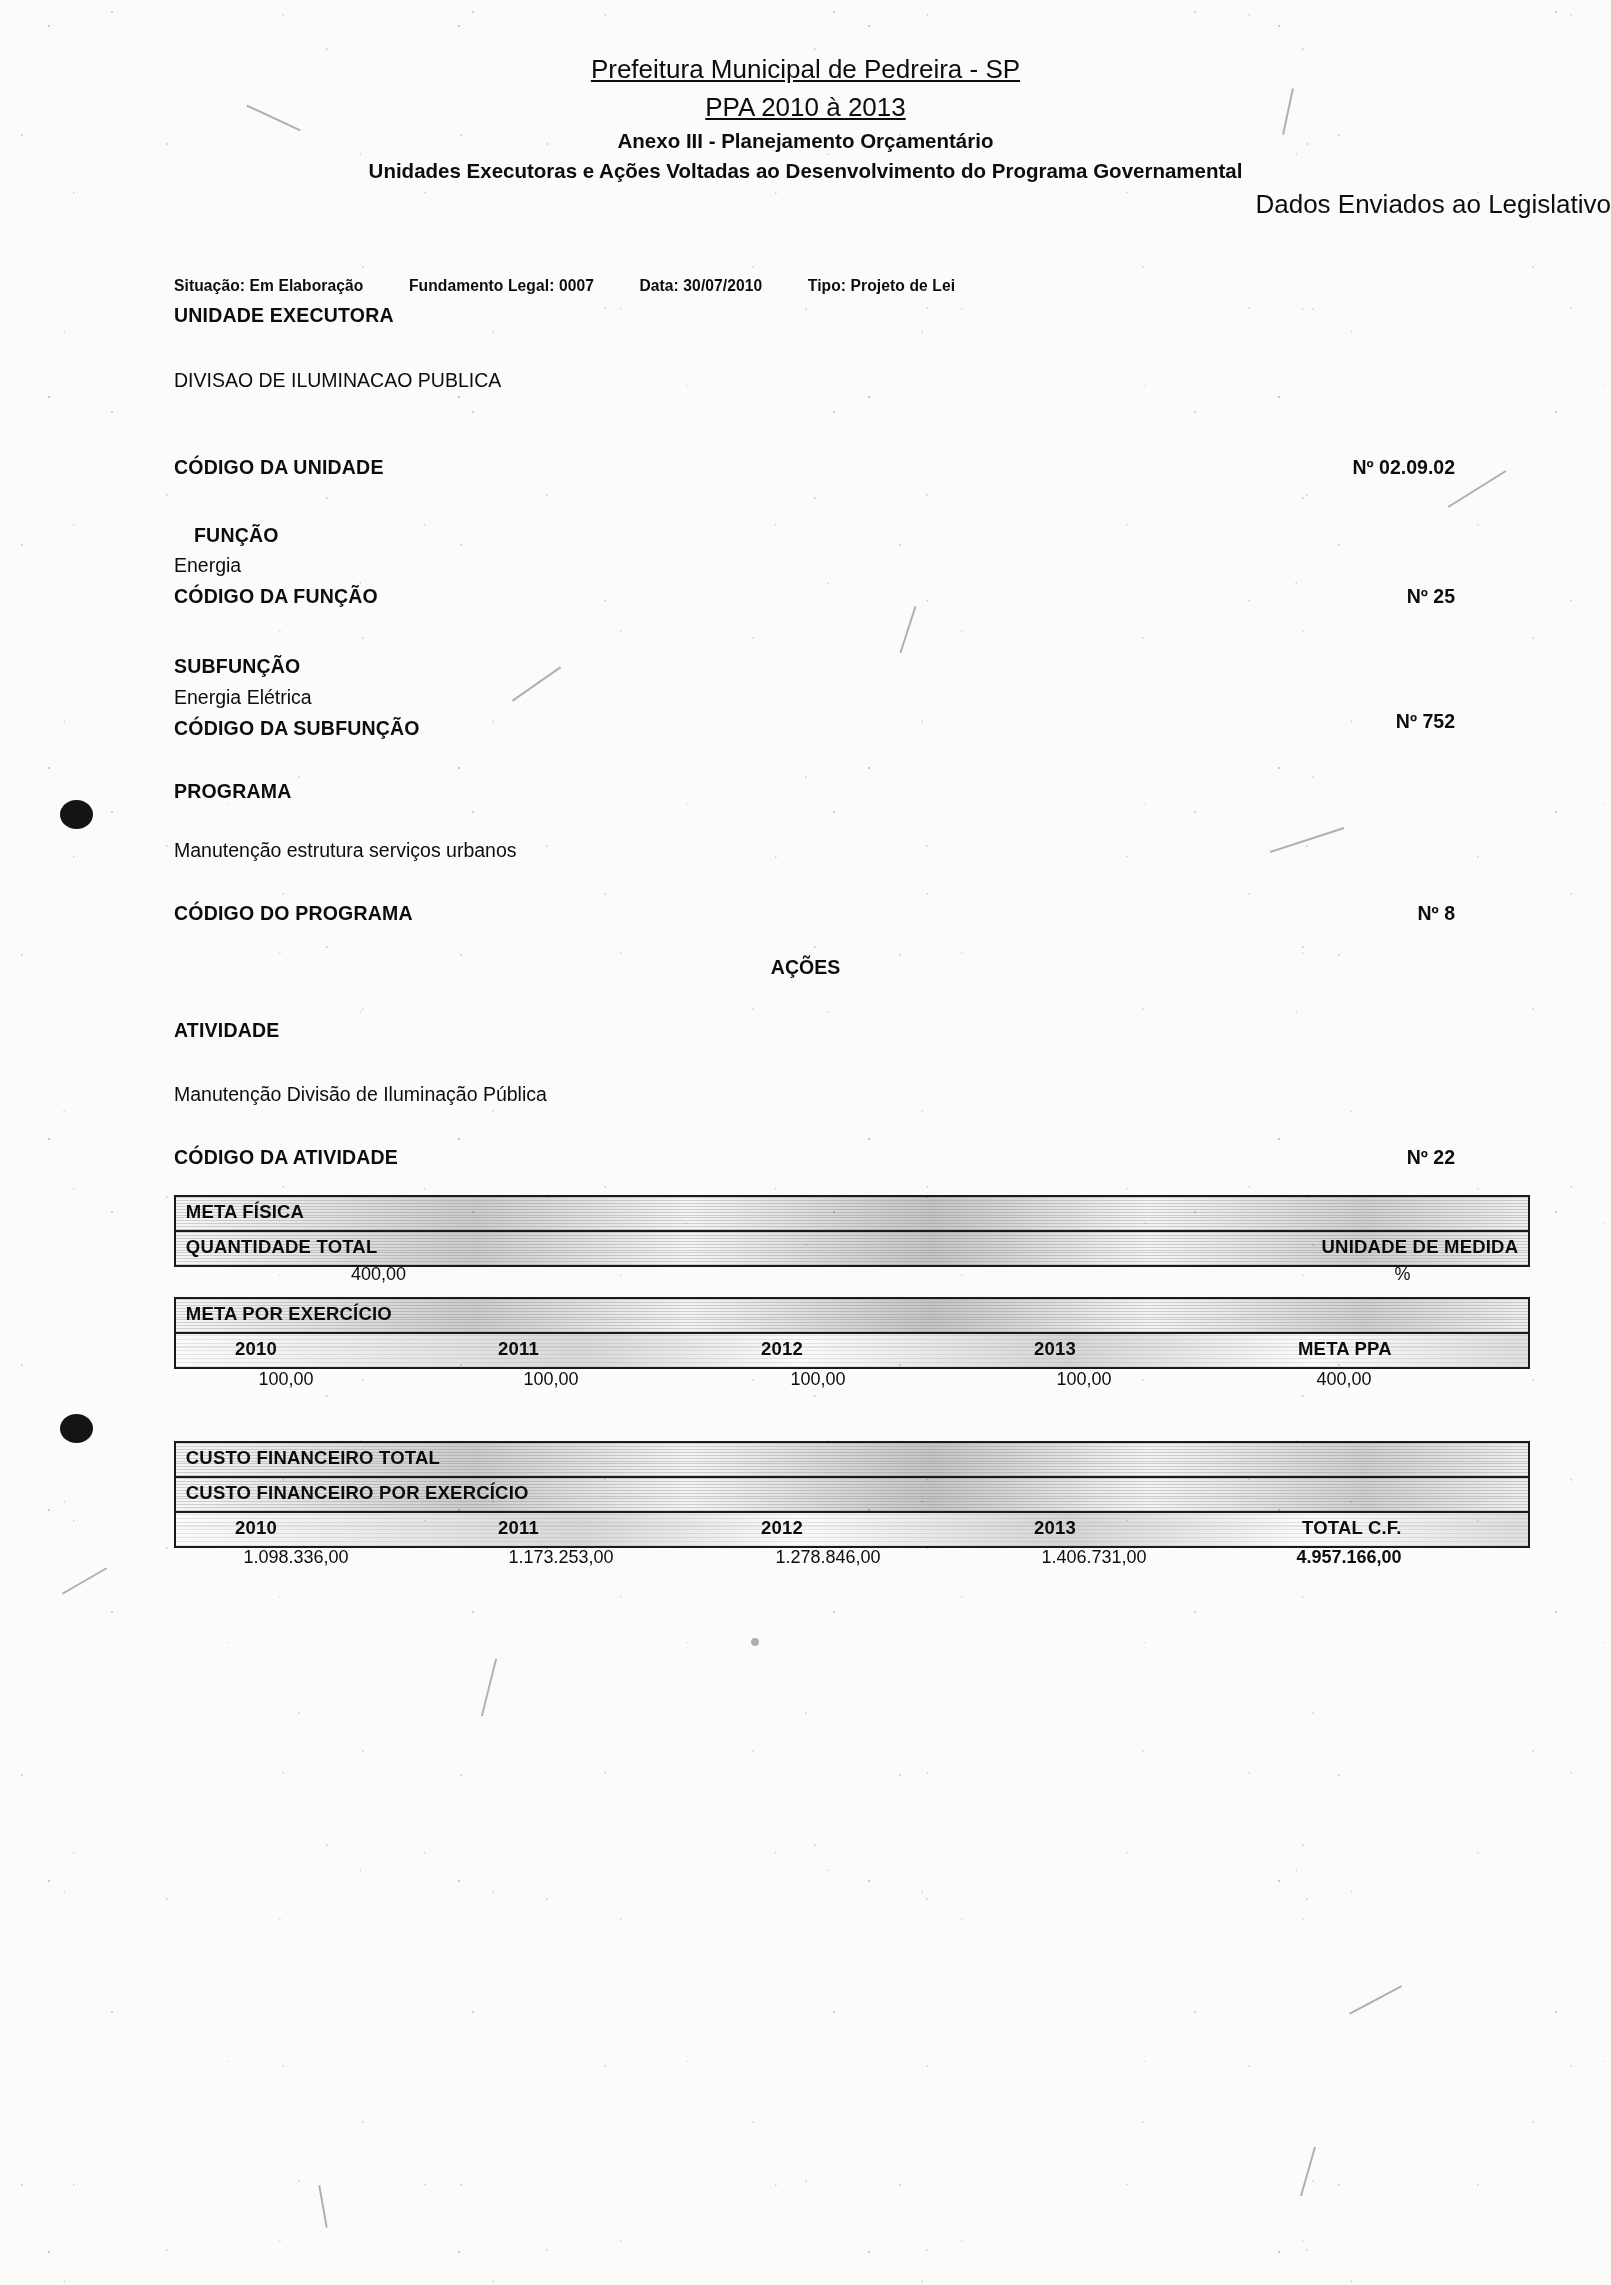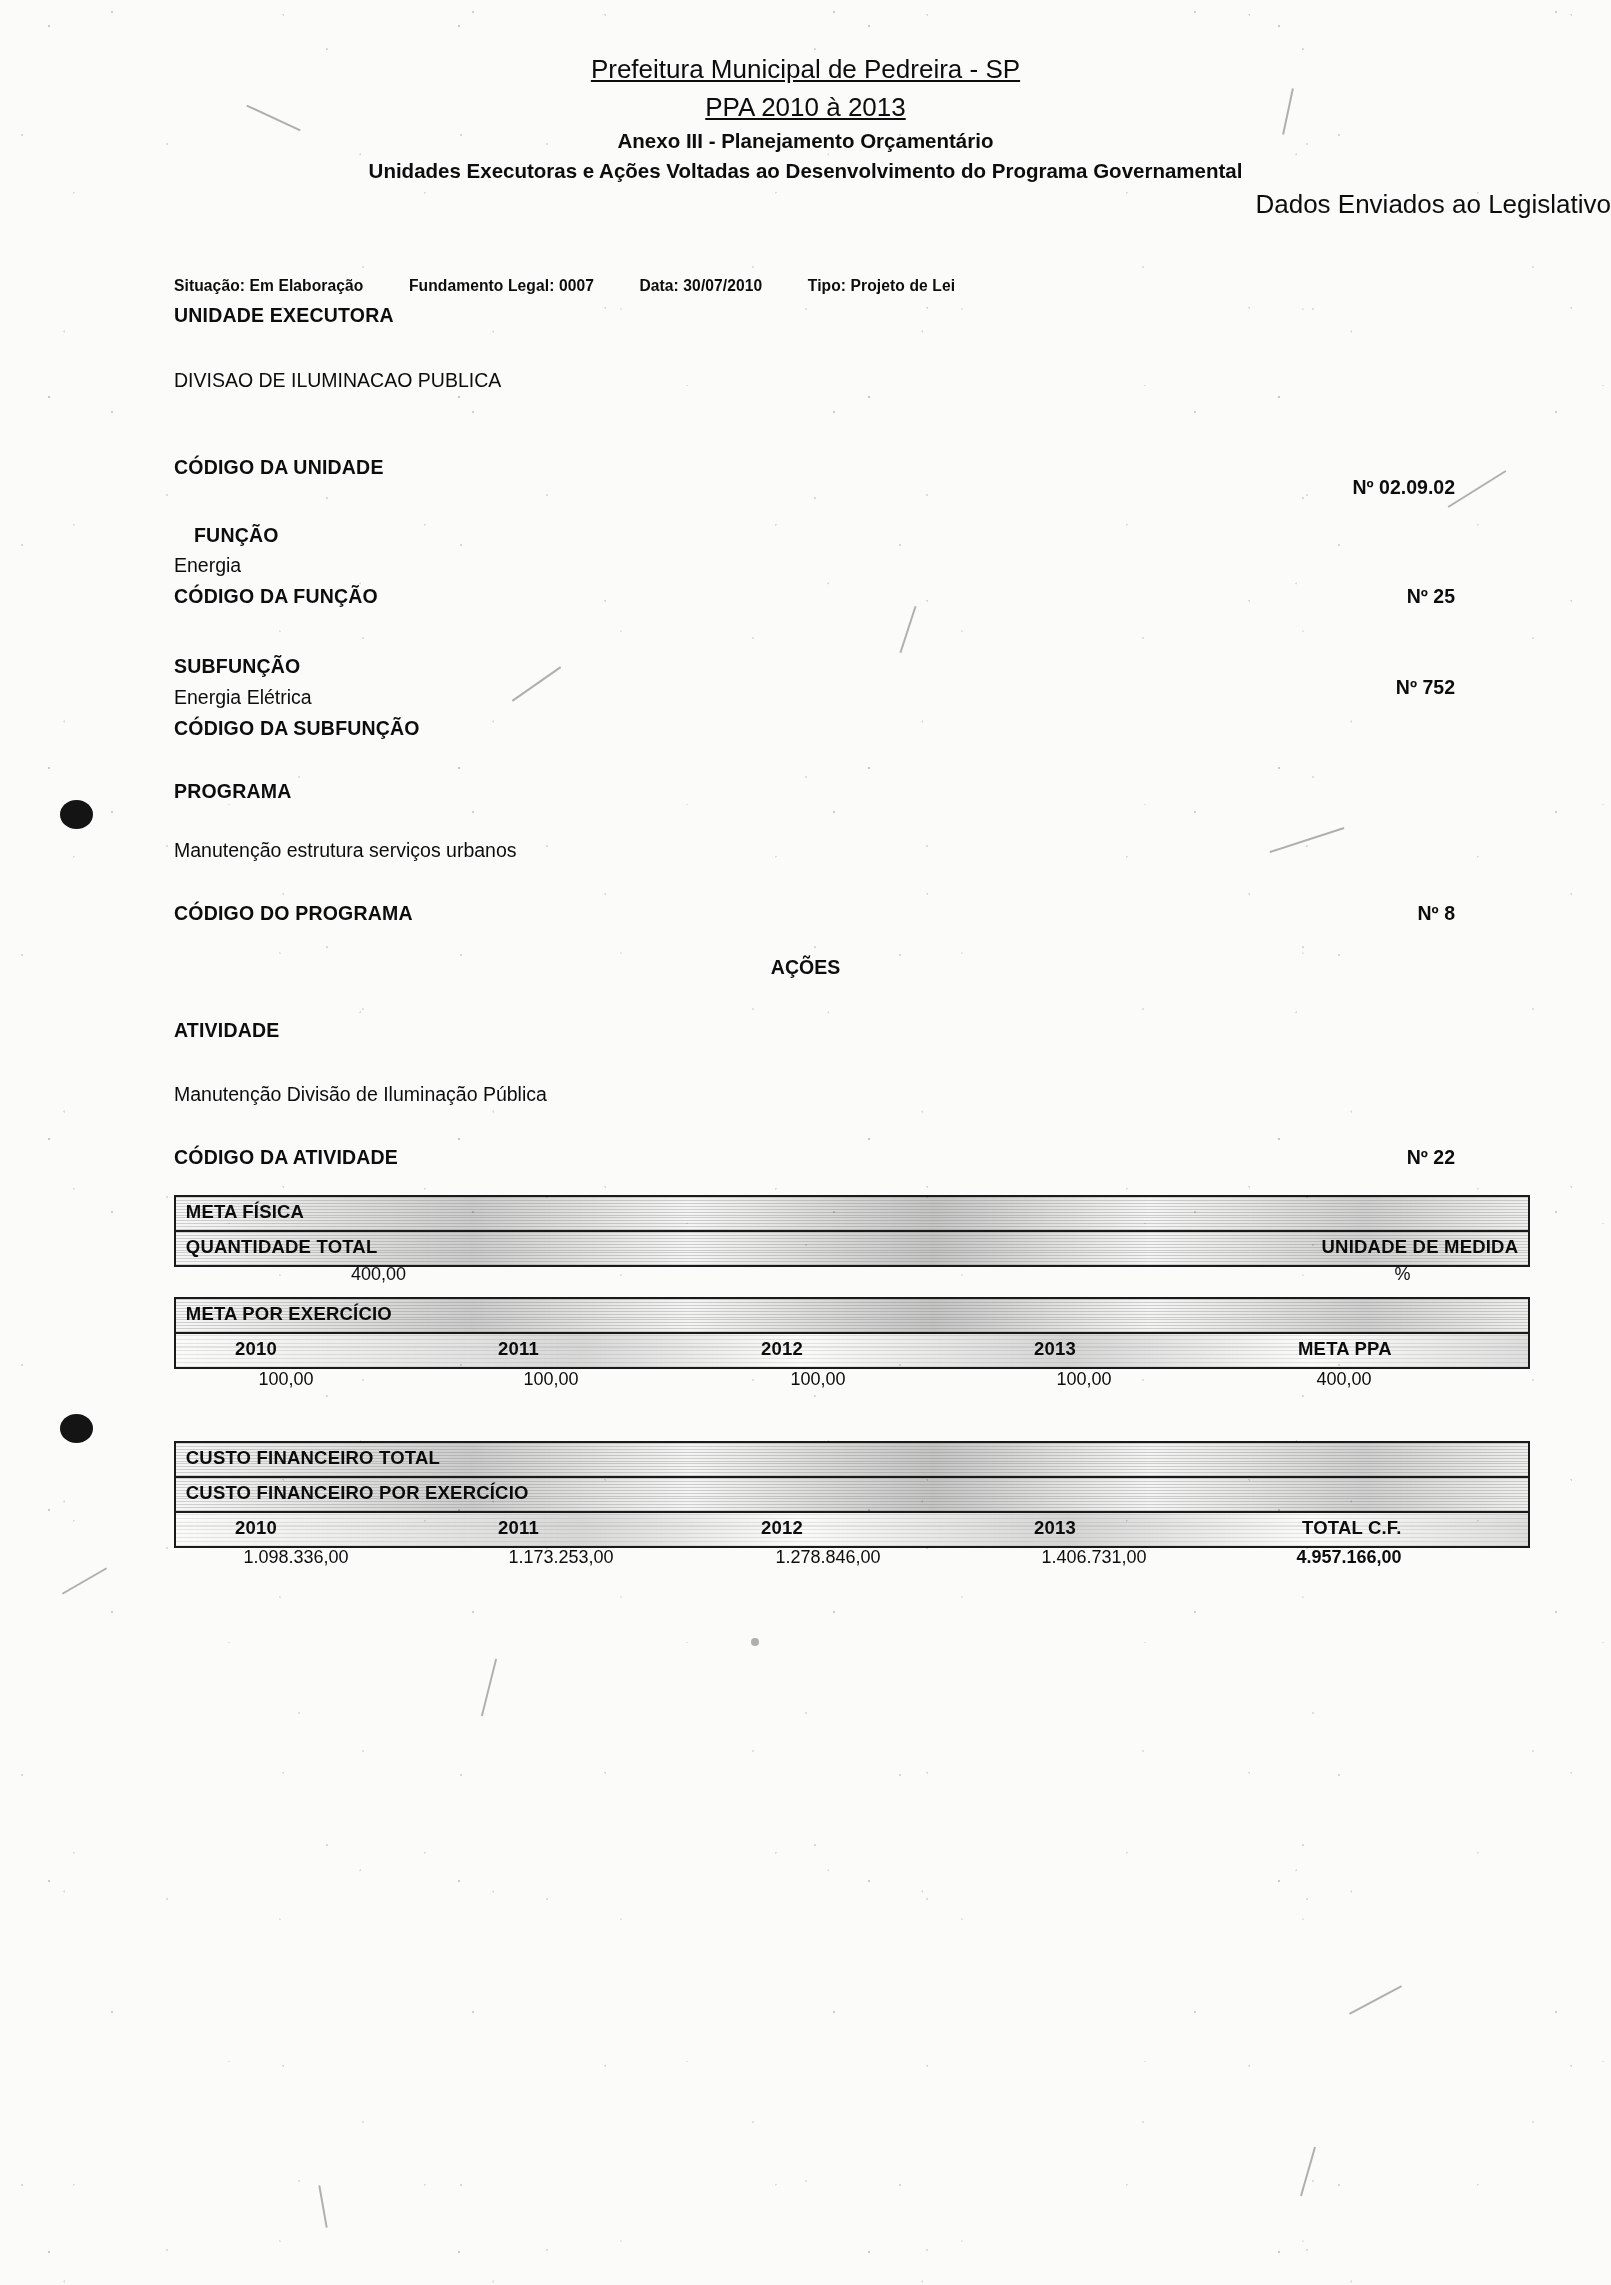--- a/index.html
+++ b/index.html
@@ -195,31 +195,31 @@
     <span>Situação: Em Elaboração</span>
     <span>Fundamento Legal: 0007</span>
     <span>Data: 30/07/2010</span>
     <span>Tipo: Projeto de Lei</span>
   </div>
 
   <div class="lbl" style="left:174px; top:304px;">UNIDADE EXECUTORA</div>
   <div class="val" style="left:174px; top:369px;">DIVISAO DE ILUMINACAO PUBLICA</div>
 
   <div class="lbl" style="left:174px; top:456px;">CÓDIGO DA UNIDADE</div>
-  <div class="num" style="top:456px;margin-top:20px;">Nº 02.09.02</div>
+  <div class="num" style="top:456px;">Nº 02.09.02</div>
 
   <div class="lbl" style="left:174px; top:524px;margin-left:20px;">FUNÇÃO</div>
   <div class="val" style="left:174px; top:554px;">Energia</div>
   <div class="lbl" style="left:174px; top:585px;">CÓDIGO DA FUNÇÃO</div>
   <div class="num" style="top:585px;">Nº 25</div>
 
   <div class="lbl" style="left:174px; top:655px;">SUBFUNÇÃO</div>
   <div class="val" style="left:174px; top:686px;">Energia Elétrica</div>
   <div class="lbl" style="left:174px; top:717px;">CÓDIGO DA SUBFUNÇÃO</div>
-  <div class="num" style="top:676px;">Nº 752</div>
+  <div class="num" style="top:710px;">Nº 752</div>
 
   <div class="lbl" style="left:174px; top:780px;">PROGRAMA</div>
   <div class="val" style="left:174px; top:839px;">Manutenção estrutura serviços urbanos</div>
   <div class="lbl" style="left:174px; top:902px;">CÓDIGO DO PROGRAMA</div>
   <div class="num" style="top:902px;">Nº 8</div>
 
   <div class="centered" style="top:956px;">AÇÕES</div>
 
   <div class="lbl" style="left:174px; top:1019px;">ATIVIDADE</div>
   <div class="val" style="left:174px; top:1083px;">Manutenção Divisão de Iluminação Pública</div>

